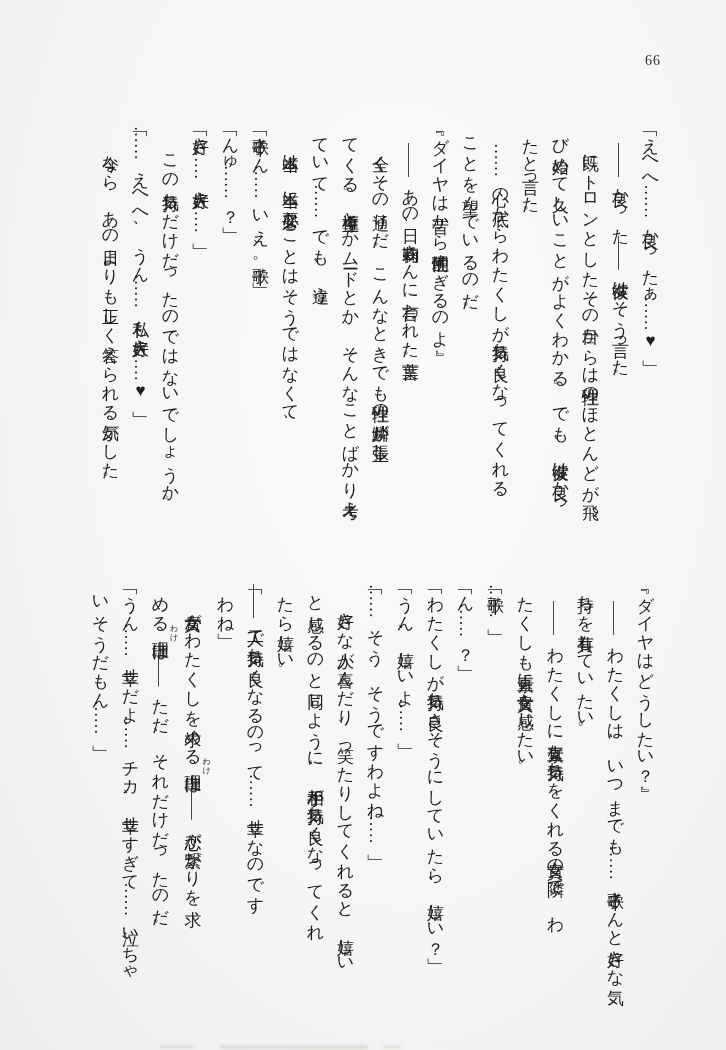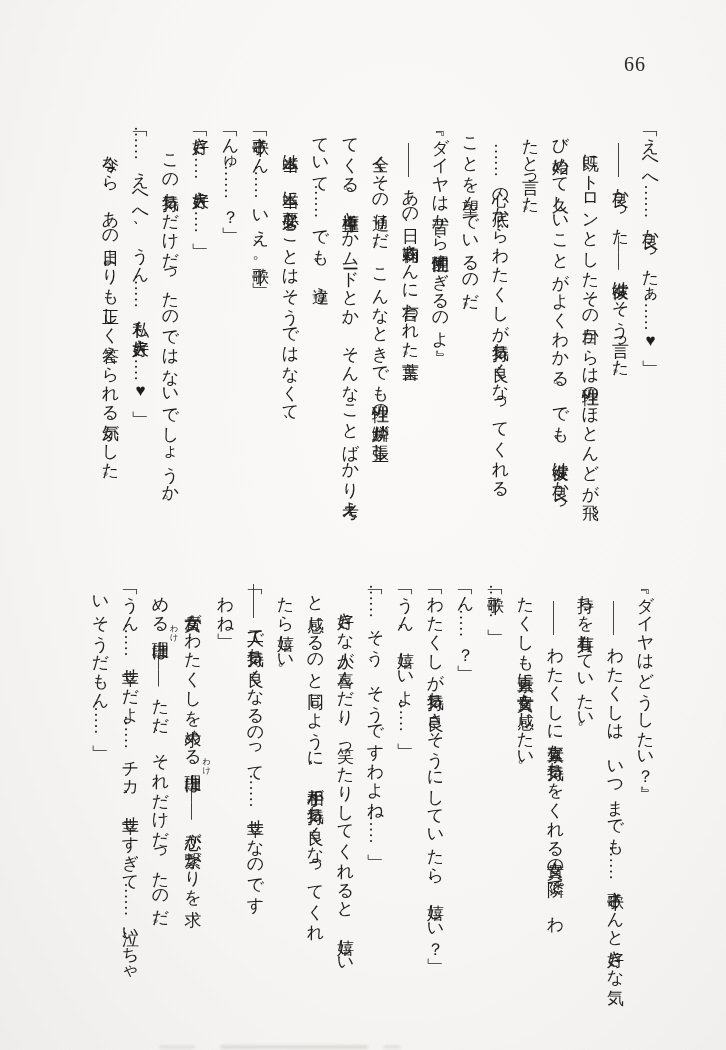--- a/index.html
+++ b/index.html
@@ -13,22 +13,22 @@
     position: relative;
     width: 726px;
     height: 1050px;
     background: #f6f5f3;
     background-image: radial-gradient(ellipse at 55% 35%, #fbfaf9 0%, #f6f5f3 60%, #eeedeb 100%);
     font-family: "Liberation Serif", "DejaVu Serif", serif;
   }
   .page-number {
     position: absolute;
     top: 53px;
-    left: 624px;
-    font-size: 20px;
+    left: 645px;
+    font-size: 14px;
     letter-spacing: 1px;
     color: #2a2a2a;
   }
   .tblock {
     position: absolute;
     writing-mode: vertical-rl;
     text-orientation: mixed;
     font-size: 17px;
     line-height: 30px;
     color: #1e1e1e;

